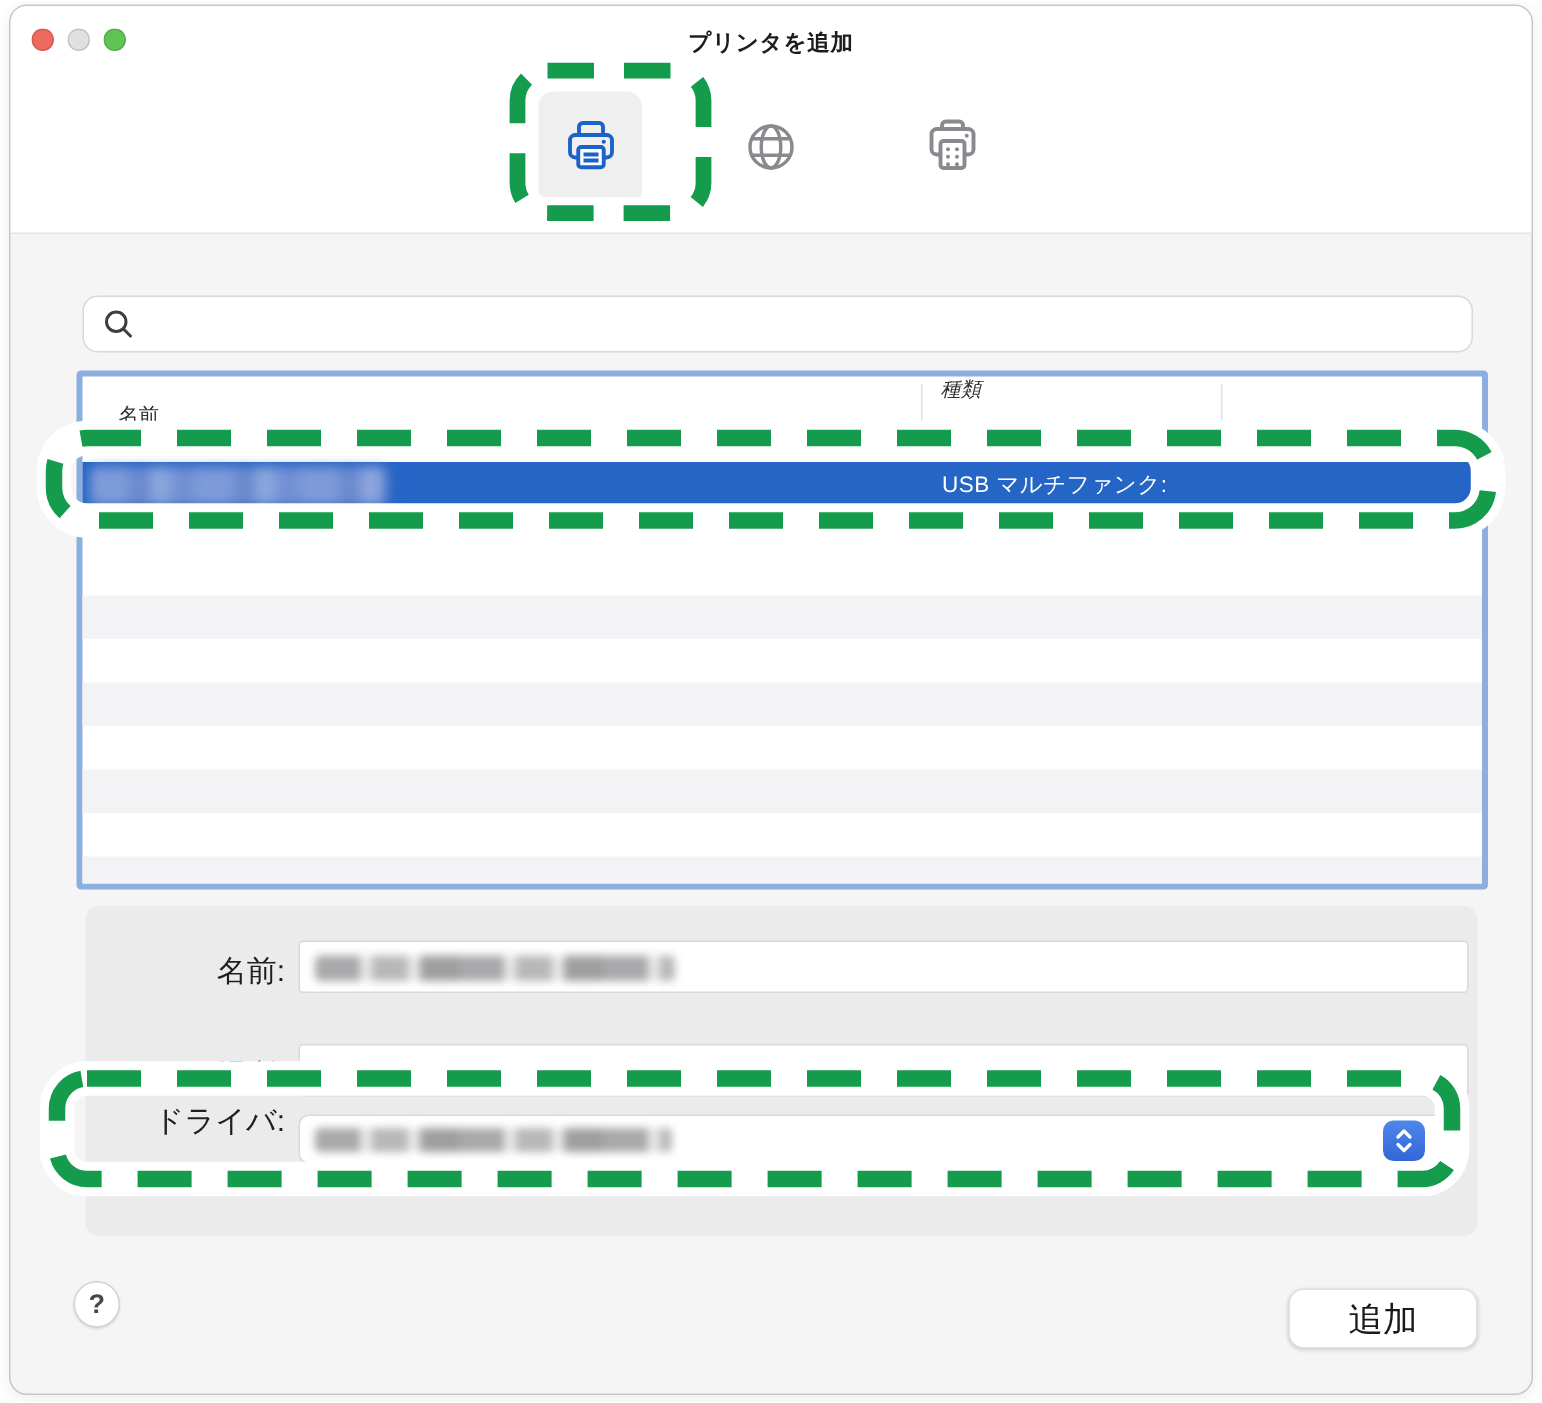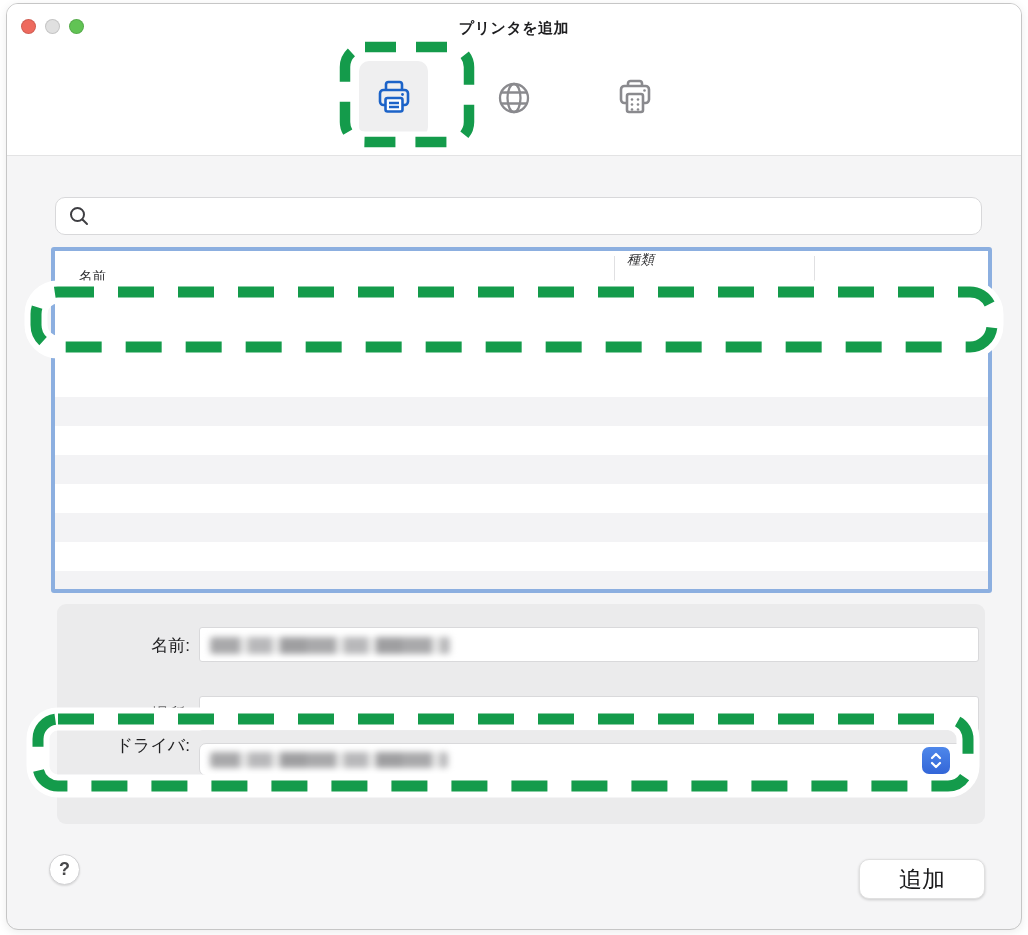--- a/index.html
+++ b/index.html
@@ -32,21 +32,21 @@
   .th { position:absolute; font-size:13.5px; color:#2e2e30; font-weight:400; }
   .col-div { position:absolute; width:1px; background:#e0e0e2; }
   .row-sel { position:absolute; left:48px; top:304px; width:933px; height:32px; background:#2565c6; }
   .row-sel .kind { position:absolute; left:573px; top:0; height:32px; line-height:32px; color:#ffffff; font-size:15px; letter-spacing:.3px; }
   .redact-blue { position:absolute; left:5px; top:3px; width:198px; height:26px; border-radius:4px;
                  background:repeating-linear-gradient(90deg,#7e9bd8 0 26px,#6a8ace 26px 40px,#8ba5dd 40px 54px,#7390d3 54px 70px);
                  filter:blur(4px); }
   .stripe { position:absolute; left:48px; width:933px; height:29px; background:#f3f3f5; }
 
   .panel { position:absolute; left:50px; top:600px; width:928px; height:220px; background:#ebebec; border-radius:9px; }
-  .f-label { position:absolute; font-size:17px; color:#1f1f21; text-align:right; }
+  .f-label { position:absolute; font-size:20px; color:#1f1f21; text-align:right; }
   .f-field { position:absolute; background:#ffffff; border:1px solid #d9d9db; border-radius:3px; }
   .redact-gray { position:absolute; border-radius:3px;
                  background:repeating-linear-gradient(90deg,#a9a9ab 0 30px,#e8e8e8 30px 38px,#b8b8ba 38px 62px,#eaeaea 62px 70px,#9f9fa1 70px 96px);
                  filter:blur(3px); }
   .loc-value { position:absolute; font-size:17.5px; color:#111114; letter-spacing:.2px; }
   .popup { border-radius:7px; }
   .stepper { position:absolute; left:722px; top:3px; width:28px; height:27px; border-radius:7px;
              background:linear-gradient(#4e87ea,#3366d8); display:flex; flex-direction:column;
              align-items:center; justify-content:center; gap:1px; }
 
@@ -122,20 +122,24 @@
         </svg>
       </span>
     </div>
 
     <div class="ptable"></div>
     <div class="th" style="left:72px; top:264px;">名前</div>
     <div class="th" style="left:620px; top:247px;font-style:italic;">種類</div>
     <div class="col-div" style="left:607px; top:252px; height:42px;"></div>
     <div class="col-div" style="left:807px; top:252px; height:42px;"></div>
 
+    <div class="row-sel">
+      <div class="redact-blue"></div>
+      <div class="kind">USB マルチファンク:</div>
+    </div>
     <div class="stripe" style="top:393px;"></div>
     <div class="stripe" style="top:451px;"></div>
     <div class="stripe" style="top:509px;"></div>
     <div class="stripe" style="top:567px; height:18px;"></div>
 
     <div class="panel">
       <div class="f-label" style="left:10px; top:30px; width:123px;">名前:</div>
       <div class="f-field" style="left:142px; top:23px; width:780px; height:35px;">
         <div class="redact-gray" style="left:10px; top:9px; width:240px; height:17px;"></div>
       </div>

